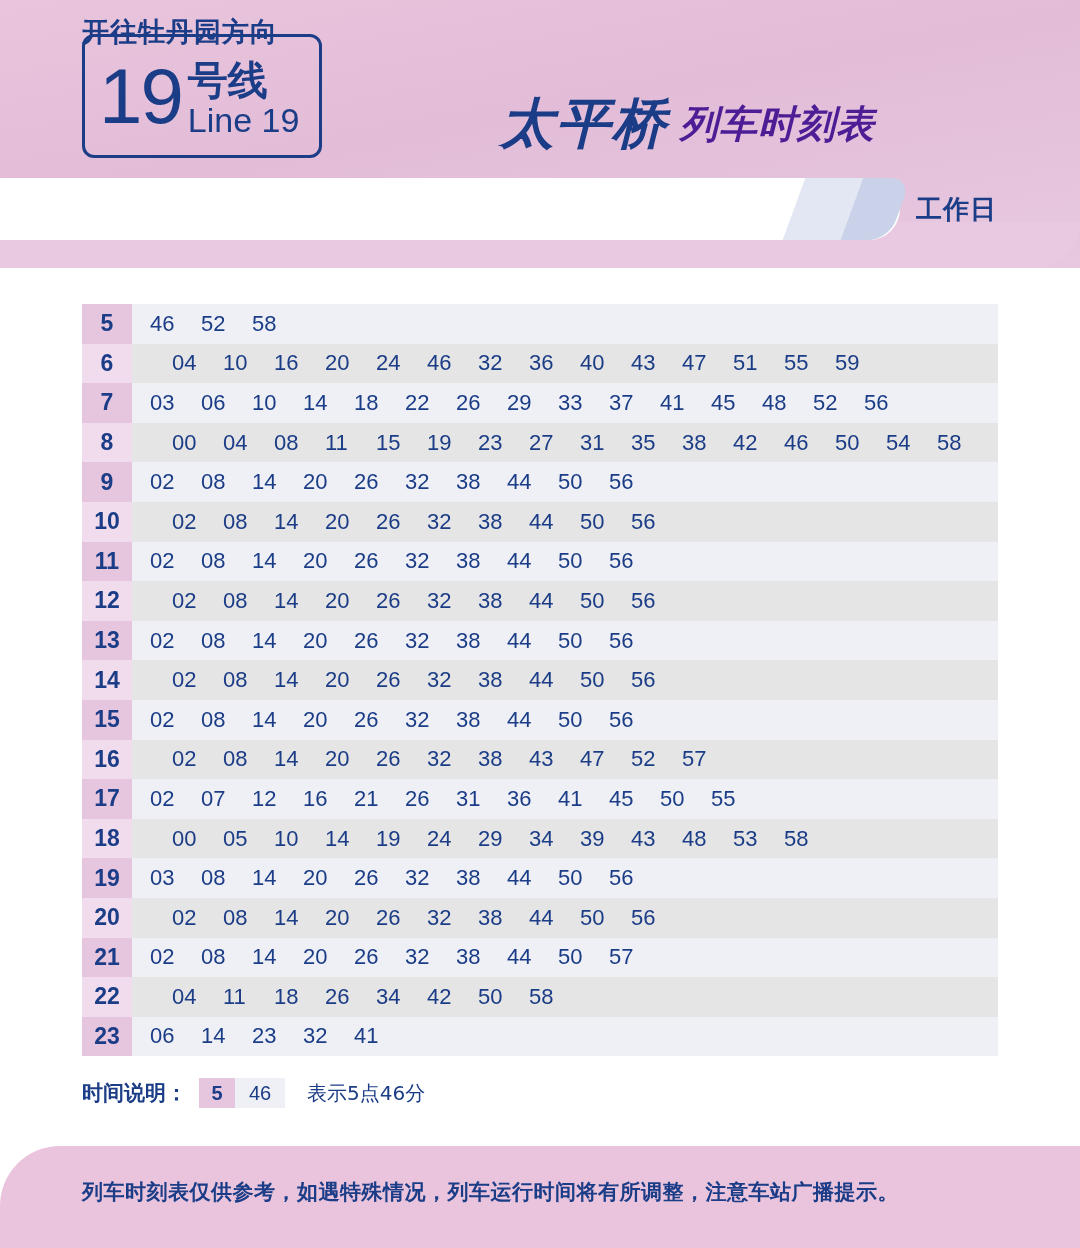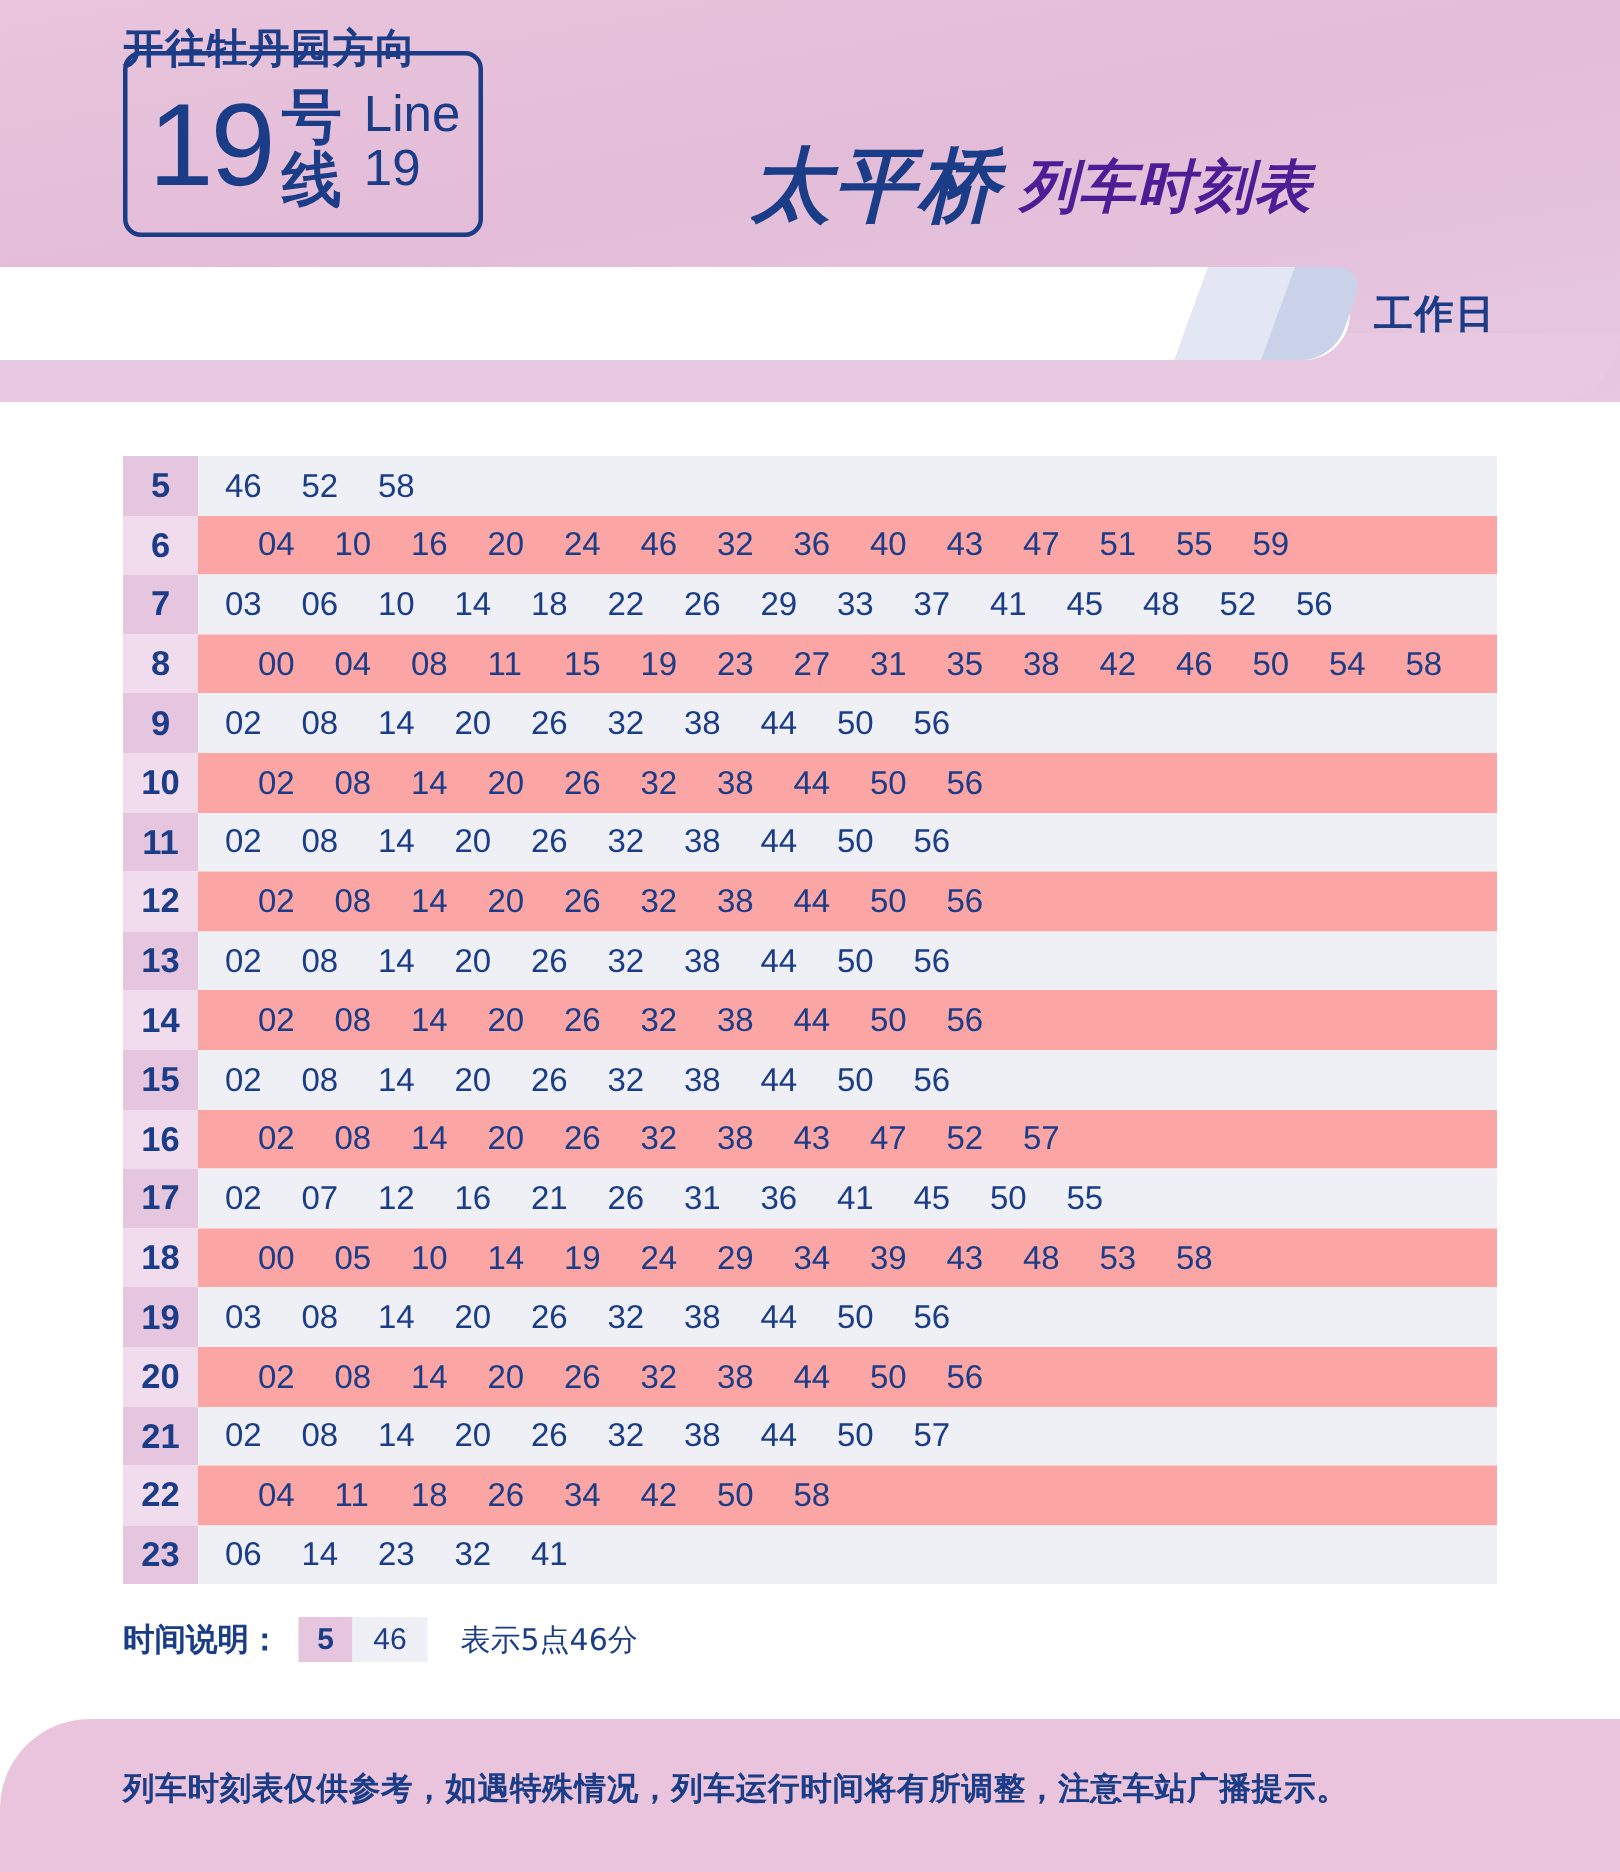--- a/index.html
+++ b/index.html
@@ -53,21 +53,21 @@
   .line-num {
     font-size: 78px;
     color: #1b3c86;
     font-weight: 400;
     line-height: 1;
     letter-spacing: -2px;
     font-family: "Liberation Sans", sans-serif;
   }
   .line-right {
     display: flex;
-    flex-direction: row;
+    flex-direction: column;
     justify-content: flex-start;
     margin-left: 6px;
     margin-top: 6px;
   }
   .line-cn {
     font-size: 40px;
     color: #1b3c86;
     font-weight: 700;
     line-height: 1.05;
     font-family: "DejaVu Sans", sans-serif;
@@ -172,21 +172,21 @@
   }
   .row.odd .hour { background: #e6c5de; }
   .row.even .hour { background: #f0dced; }
   .row .mins {
     flex: 1 1 auto;
     display: flex;
     align-items: center;
     padding-left: 18px;
   }
   .row.odd .mins { background: #eef0f6; }
-  .row.even .mins { background: #fca5a5; padding-left: 40px; }
+  .row.even .mins { background: #e5e5e5; padding-left: 40px; }
   .mins span {
     display: inline-block;
     width: 51px;
     font-size: 22px;
     color: #1b3c86;
     font-family: "Liberation Sans", sans-serif;
     text-align: left;
   }
 
   

